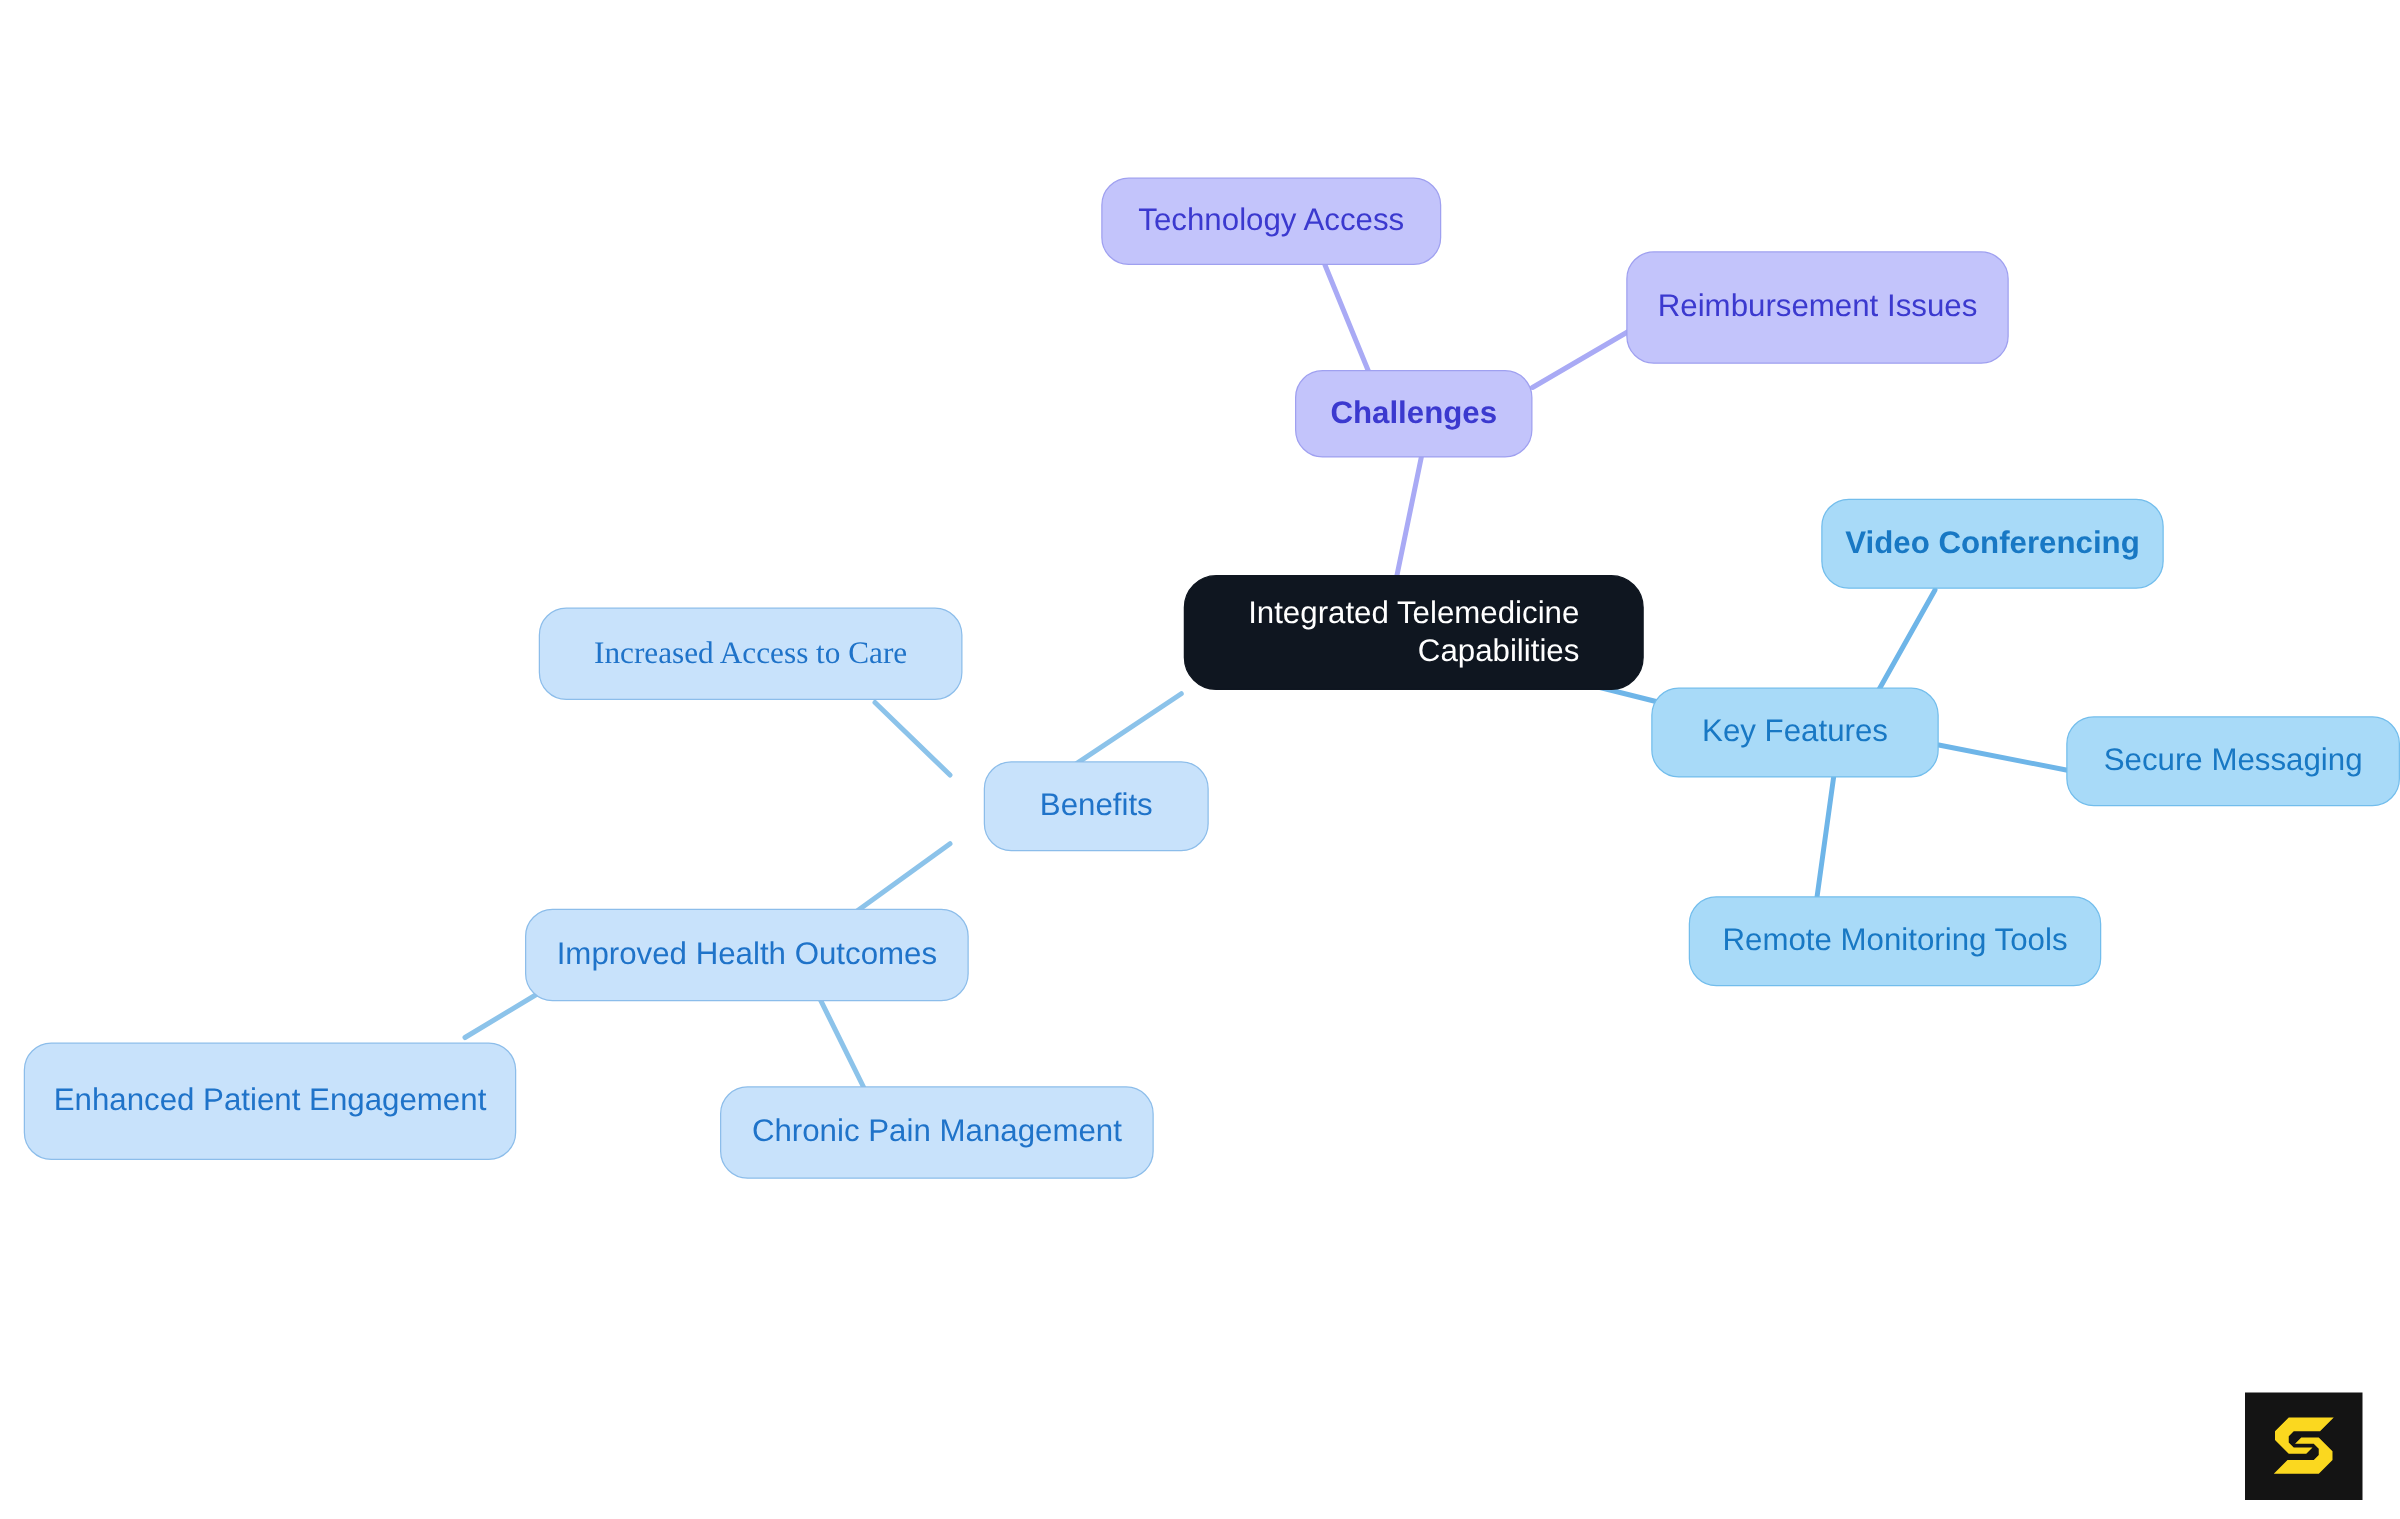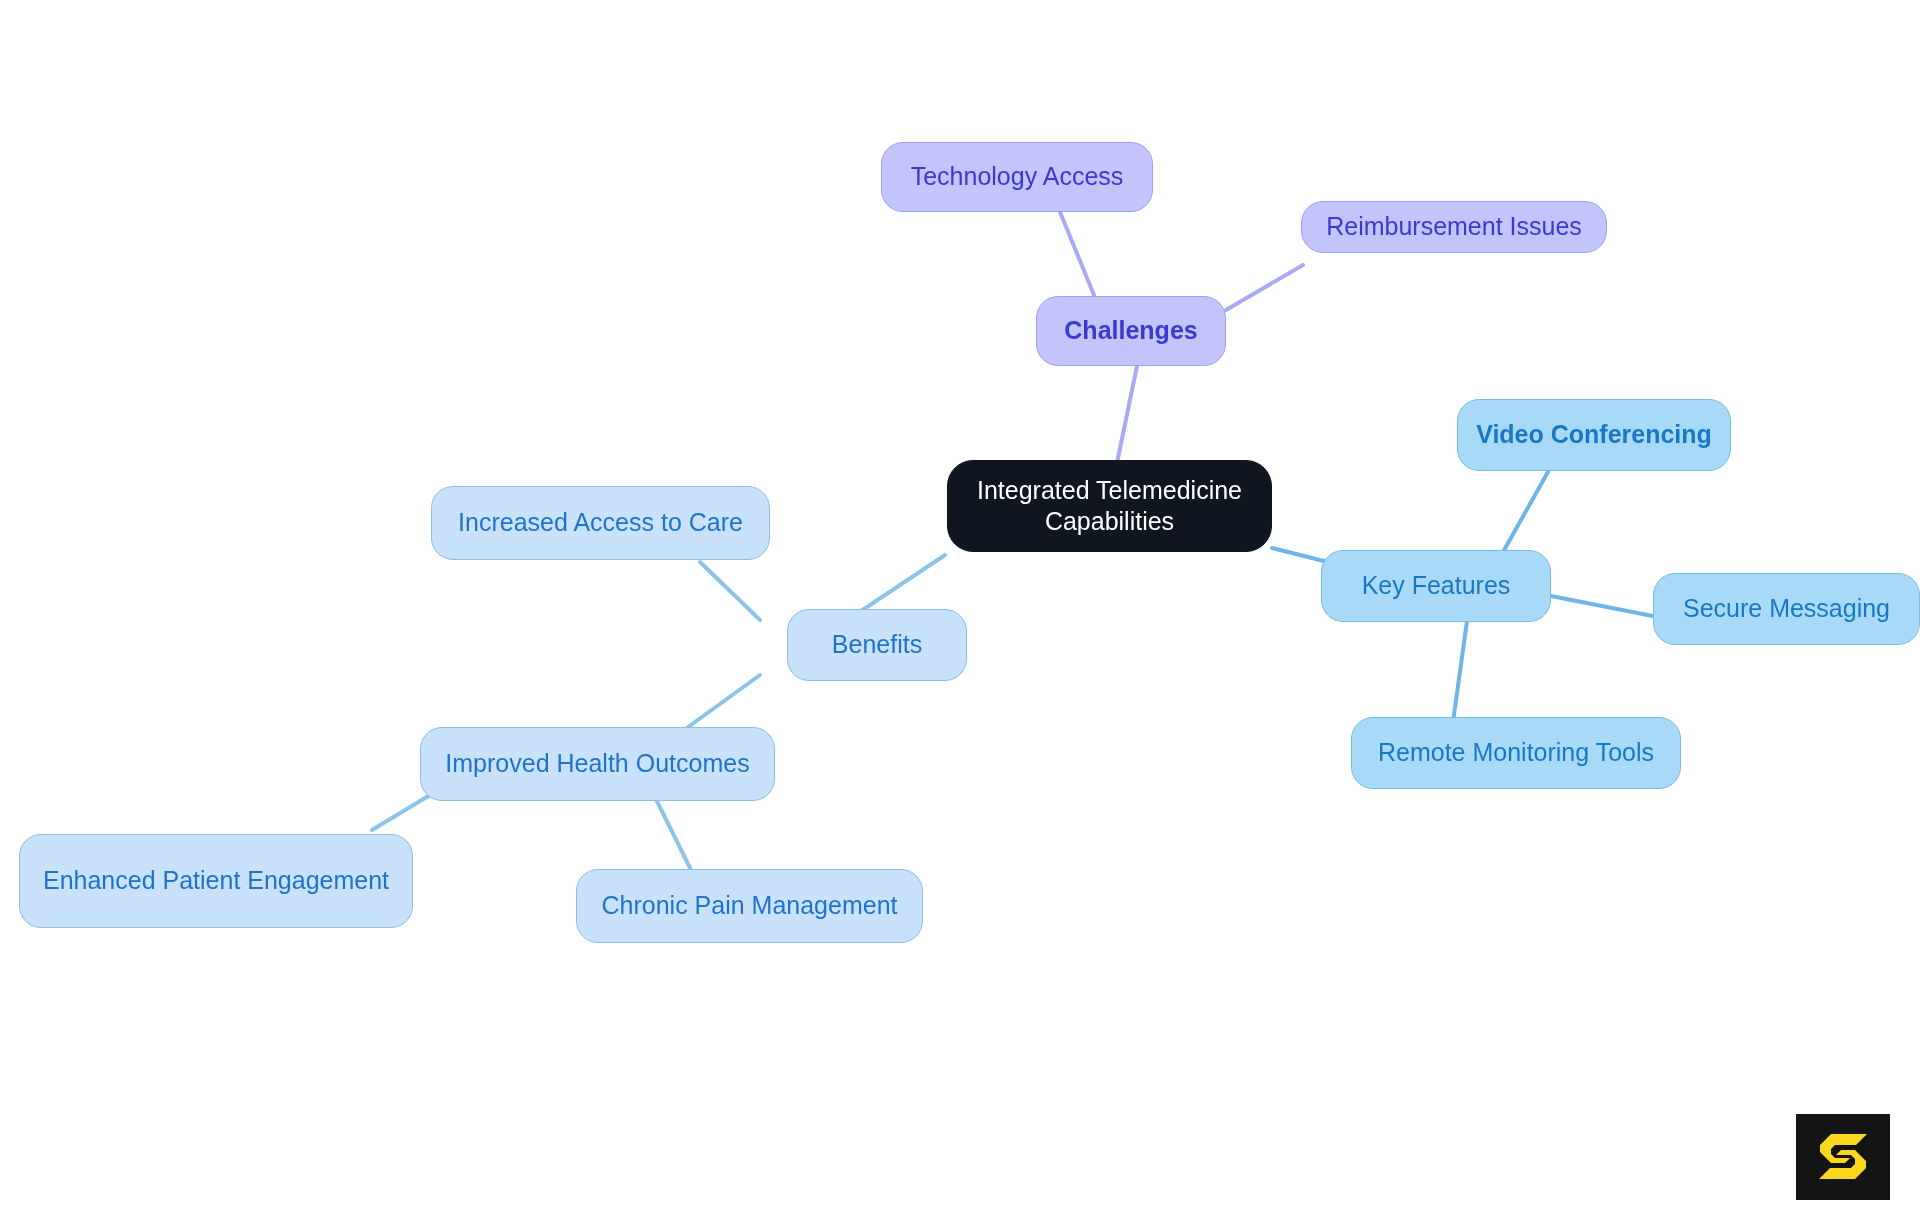--- a/index.html
+++ b/index.html
@@ -112,40 +112,40 @@
       <line x1="760" y1="620" x2="700" y2="562" stroke="#8cc3ea" stroke-width="4"></line>
 
       <line x1="760" y1="675" x2="684" y2="730" stroke="#8cc3ea" stroke-width="4"></line>
 
       <line x1="450" y1="783" x2="372" y2="830" stroke="#8cc3ea" stroke-width="4"></line>
 
       <line x1="648" y1="783" x2="692" y2="872" stroke="#8cc3ea" stroke-width="4"></line>
     </g>
   </svg>
 
-  <div class="node node-root" style="left:947px; top:460px; width:325px; height:92px;">Integrated Telemedicine
+  <div class="node node-root" style="left:947px; top:460px; width:368px; height:92px;text-align:right;">Integrated Telemedicine
 Capabilities</div>
 
   <div class="node node-purple-branch" style="left:1036px; top:296px; width:190px; height:70px;">Challenges</div>
 
   <div class="node node-purple" style="left:881px; top:142px; width:272px; height:70px;">Technology Access</div>
 
-  <div class="node node-purple" style="left:1301px; top:201px; width:306px; height:52px;text-align:right;">Reimbursement Issues</div>
+  <div class="node node-purple" style="left:1301px; top:201px; width:306px; height:90px;text-align:right;">Reimbursement Issues</div>
 
   <div class="node node-blue-mid" style="left:1321px; top:550px; width:230px; height:72px;">Key Features</div>
 
   <div class="node node-blue-mid" style="left:1457px; top:399px; width:274px; height:72px;font-weight:bold;">Video Conferencing</div>
 
   <div class="node node-blue-mid" style="left:1653px; top:573px; width:267px; height:72px;">Secure Messaging</div>
 
   <div class="node node-blue-mid" style="left:1322px; top:717px; width:330px; height:72px;margin-left:29px;">Remote Monitoring Tools</div>
 
   <div class="node node-blue-light" style="left:787px; top:609px; width:180px; height:72px;">Benefits</div>
 
-  <div class="node node-blue-light" style="left:431px; top:486px; width:339px; height:74px;">Increased Access to Care</div>
+  <div class="node node-blue-light" style="left:431px; top:486px; width:339px; height:74px;font-family:Liberation Serif, serif;">Increased Access to Care</div>
 
   <div class="node node-blue-light" style="left:420px; top:727px; width:355px; height:74px;">Improved Health Outcomes</div>
 
   <div class="node node-blue-light" style="left:19px; top:834px; width:394px; height:94px;">Enhanced Patient Engagement</div>
 
   <div class="node node-blue-light" style="left:576px; top:869px; width:347px; height:74px;">Chronic Pain Management</div>
 
   <div id="brand-logo">
     <svg width="56" height="50" viewBox="0 0 56 50">
       <path fill="#fbd81f" d="M16 2 L52 2 L41 13 L20 13 L16 17 L16 22 L20 26 L35 26 L30 31 L16 31 L5 20 L5 13 Z"></path>

